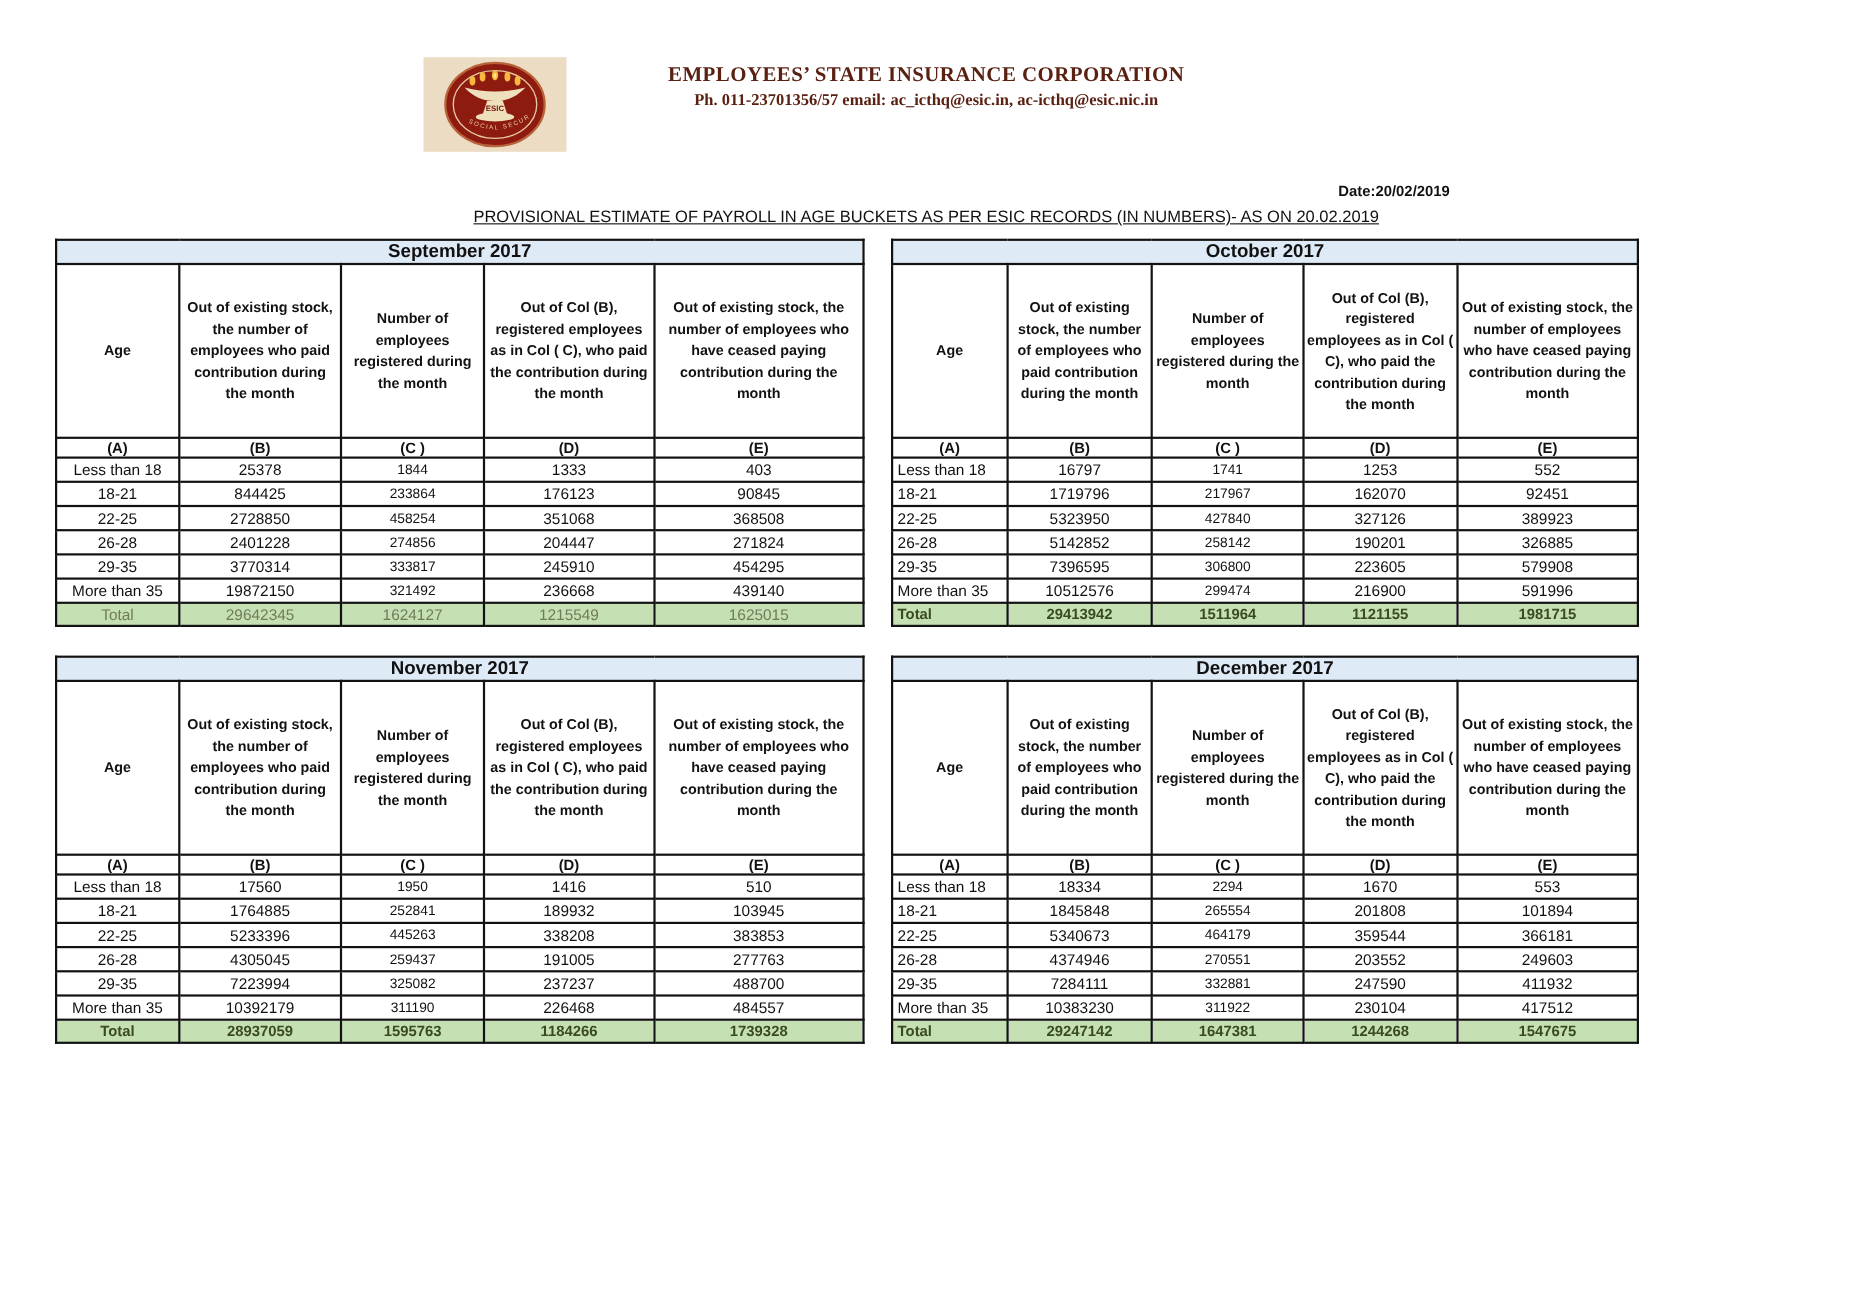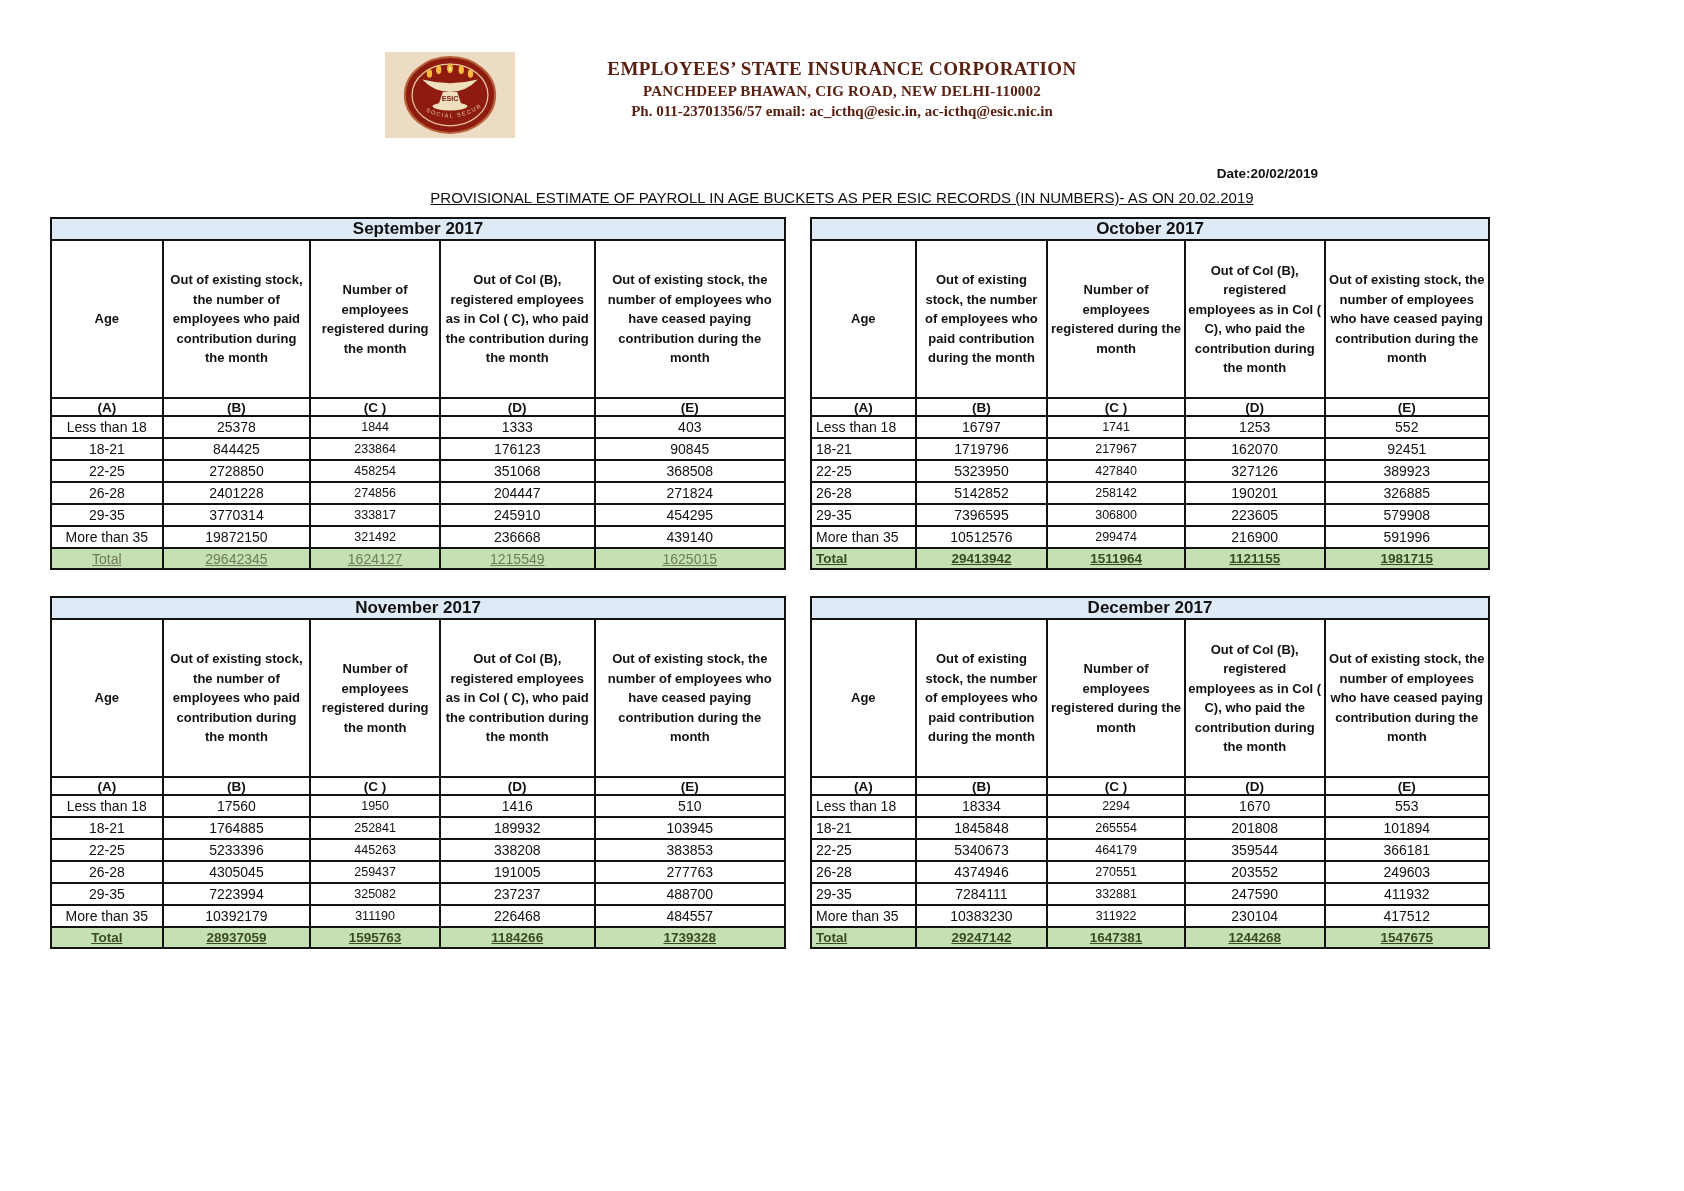--- a/index.html
+++ b/index.html
@@ -30,21 +30,21 @@
                margin:11px 0 0 50px;}
   .esic-table{border-collapse:collapse;table-layout:fixed;}
   .esic-table td{border:2px solid #121212;text-align:center;vertical-align:middle;
                  padding:0 2px;overflow:hidden;}
   .month-cell{background:var(--month-bg);font-weight:bold;font-size:17px;height:21px;}
   .colhead-cell{font-weight:bold;font-size:13px;line-height:1.5;height:158px;padding:0 3px;}
   .letter-cell{font-weight:bold;font-size:13.5px;height:18px;}
   .data-row td{font-size:14px;height:22px;}
   .data-row td:nth-child(3){font-size:12.5px;}
   .total-row td{background:var(--total-bg);color:var(--total-fg);font-weight:bold;
-                font-size:13.5px;height:21px;text-decoration:underline;}
+                font-size:13.5px;height:21px;}
   .total-muted td{color:#6f7b5a;font-weight:normal;font-size:14px;}
   .right-style .age-cell,.right-style .total-label{text-align:left;padding-left:4px;}
 </style>
 </head>
 <body>
 
 <div class="page">
 
   <div class="doc-header">
     <div class="logo">
@@ -70,21 +70,20 @@
         <defs>
             <path id="arcpath" d="M18,50 Q50,72 82,50" fill="none"></path>
           </defs>
         <text font-size="5.5" fill="#e8c9a0" letter-spacing="1.5" font-family="Liberation Sans, sans-serif">
           <textPath href="#arcpath" startOffset="14%">SOCIAL SECURITY</textPath>
         </text>
       </svg>
     </div>
     <div class="org-block">
       <div class="org-name">EMPLOYEES’ STATE INSURANCE CORPORATION</div>
-      <div class="org-address">PANCHDEEP BHAWAN, CIG ROAD, NEW DELHI-110002</div>
       <div class="org-contact">Ph. 011-23701356/57 email: ac_icthq@esic.in, ac-icthq@esic.nic.in</div>
     </div>
   </div>
 
   <div class="date-line">Date:20/02/2019</div>
   <div class="title">PROVISIONAL ESTIMATE OF PAYROLL IN AGE BUCKETS AS PER ESIC RECORDS (IN NUMBERS)- AS ON 20.02.2019</div>
 
   <div id="tables-grid">
       <table class="esic-table">
         <colgroup>

